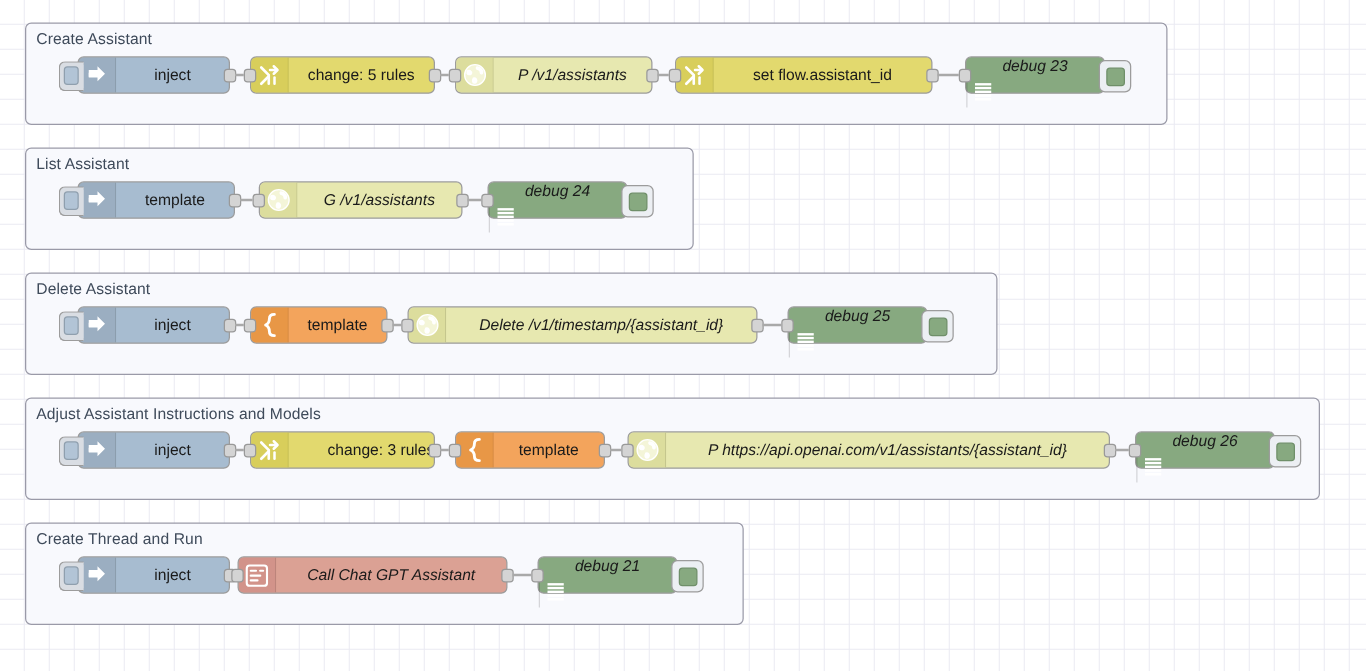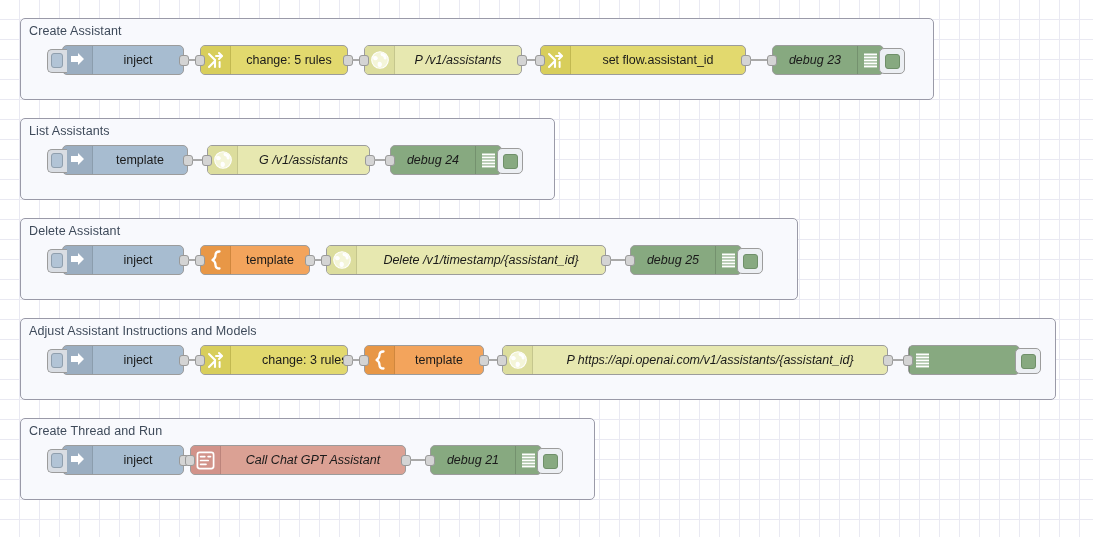--- a/index.html
+++ b/index.html
@@ -124,21 +124,21 @@
 
   
   .node.template { background: #f3a45c; }
   .node.template .icon-cell { background: #e89746; }
 
   
   .node.assistant { background: #dba194; }
   .node.assistant .icon-cell { background: #d2938a; }
 
   
-  .node.debug { background: #87a980; }
+  .node.debug { background: #87a980; flex-direction: column; }
   .node.debug .label { color: #1a1a1a; font-style: italic; padding: 0 14px; }
   .node.debug .dbg-icon {
     width: 26px;
     display: flex; align-items: center; justify-content: center;
     border-left: 1px solid rgba(0,0,0,0.14);
     flex: 0 0 26px;
   }
   .debug-btn {
     position: absolute;
     right: -22px; top: 2px;
@@ -244,21 +244,21 @@
             <rect x="1" y="13.5" width="13" height="1.9" fill="#ffffff"></rect>
           </svg>
         </span>
       </span>
       <span class="debug-btn">
         <i></i>
       </span>
       <span class="port in"></span>
     </div>
     <div class="group" style="left: 20px; top: 118px; width: 535px; height: 82px;">
-      <div class="group-label">List Assistants</div>
+      <div class="group-label">List Assistant</div>
     </div>
     <div class="node inject" style="left: 62px; top: 145px; width: 126px;">
       <span class="inject-btn">
         <i></i>
       </span>
       <span class="icon-cell">
         <span style="display: flex; align-items: center; justify-content: center;">
           <svg width="18" height="18" viewBox="0 0 18 18">
             <path d="M2 5 h7 v-3 l6 6 l-6 6 v-3 h-7 z" fill="#ffffff"></path>
             <rect x="2" y="7.2" width="7" height="3.2" fill="#ffffff"></rect>
@@ -431,20 +431,21 @@
             <circle cx="10" cy="10" r="8.3" fill="none" stroke="#ffffff" stroke-width="1.1"></circle>
           </svg>
         </span>
       </span>
       <span class="label italic">P https://api.openai.com/v1/assistants/{assistant_id}</span>
       <span class="port in"></span>
       <span class="port out"></span>
     </div>
     <div class="wire" style="left: 892px; width: 11px; top: 359px;"></div>
     <div class="node debug" style="left: 908px; top: 345px; width: 112px;">
+      <span class="label italic">debug 26</span>
       <span class="dbg-icon">
         <span style="display: flex; align-items: center; justify-content: center;">
           <svg width="15" height="17" viewBox="0 0 15 17">
             <rect x="1" y="1.5" width="13" height="1.9" fill="#ffffff"></rect>
             <rect x="1" y="4.5" width="13" height="1.9" fill="#ffffff"></rect>
             <rect x="1" y="7.5" width="13" height="1.9" fill="#ffffff"></rect>
             <rect x="1" y="10.5" width="13" height="1.9" fill="#ffffff"></rect>
             <rect x="1" y="13.5" width="13" height="1.9" fill="#ffffff"></rect>
           </svg>
         </span>

